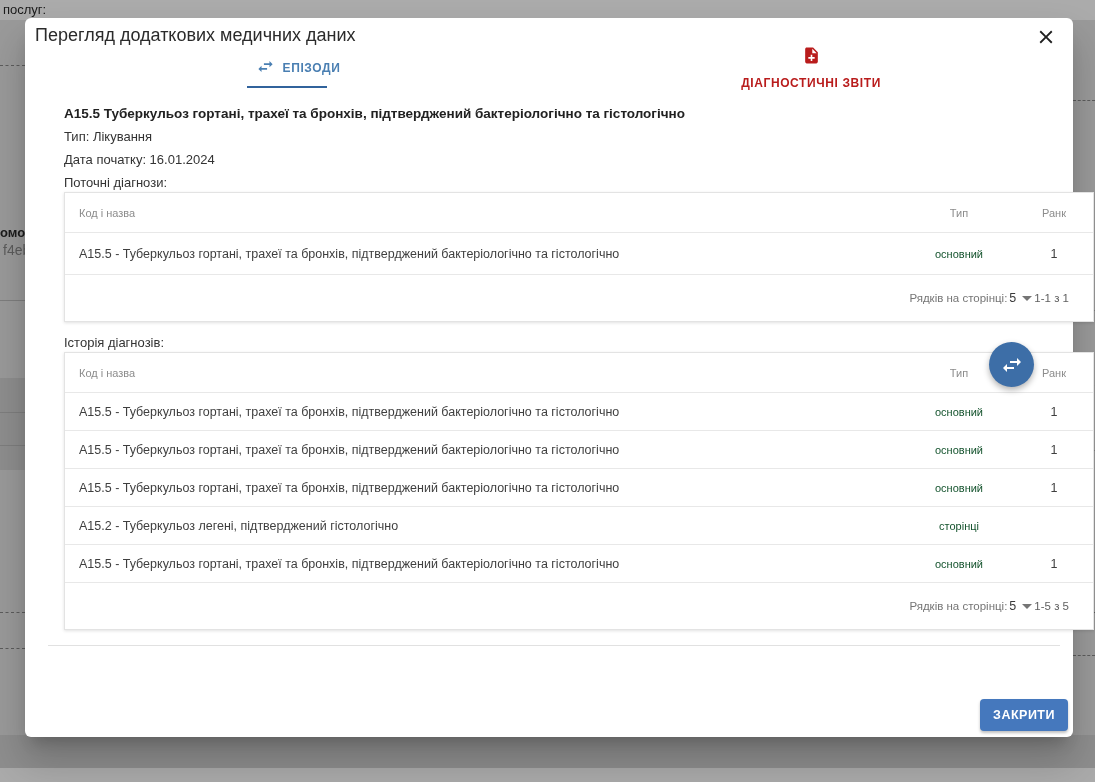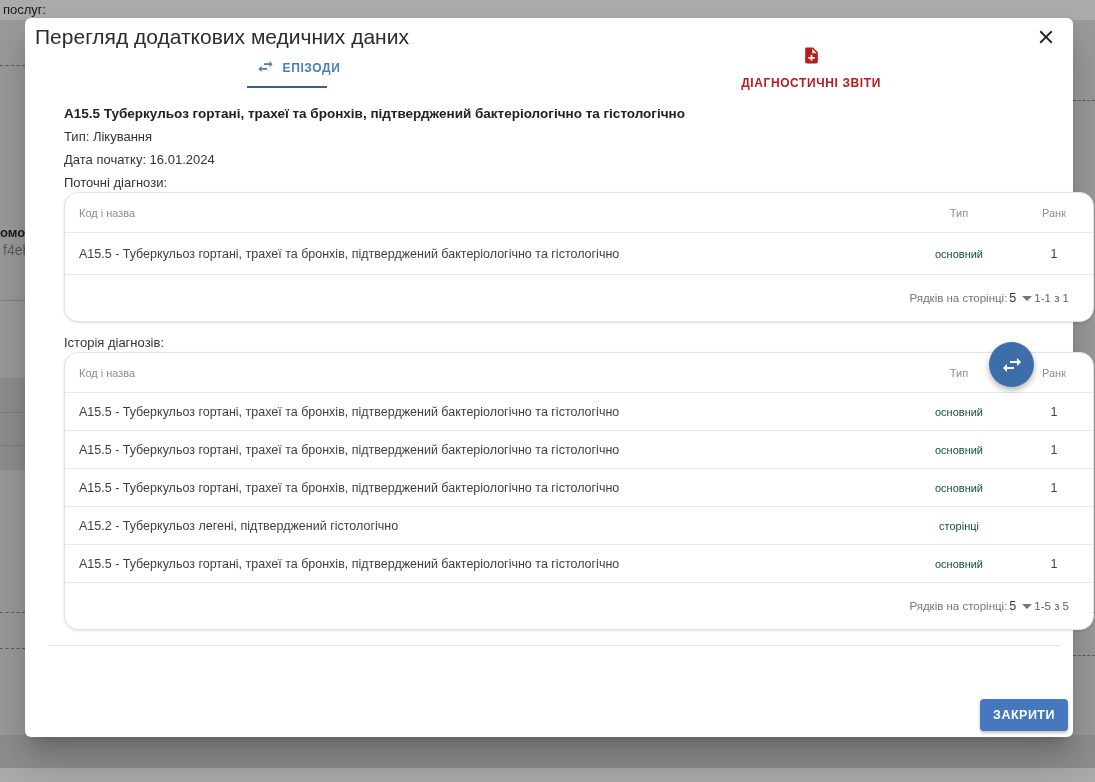--- a/index.html
+++ b/index.html
@@ -14,21 +14,21 @@
   .bg-dash { position:absolute; border-top:1px dashed #8a8a8a; }
   .bg-text { position:absolute; color:#2b2b2b; font-size:13px; white-space:nowrap; }
   .bg-text.small { font-size:14px; color:#8a8a8a; }
   .bg-text.bold { font-weight:bold; }
   .scrim { position:absolute; inset:0; background:rgba(0,0,0,0.33); }
 
   
   .modal { position:absolute; left:25px; top:18px; width:1048px; height:719px;
     background:#fff; border-radius:6px;
     box-shadow:0 11px 15px -7px rgba(0,0,0,.2), 0 24px 38px 3px rgba(0,0,0,.18); }
-  .modal-title { position:absolute; left:10px; top:7px; font-size:21px; color:#2b2b2b; }
+  .modal-title { position:absolute; left:10px; top:7px; font-size:18px; color:#2b2b2b; }
   .close-btn { position:absolute; top:8px; right:14px; width:24px; height:24px;
     color:#1f1f1f; cursor:pointer; }
   .close-btn svg { width:22px; height:22px; }
 
   
   .tabs { position:absolute; left:0; top:30px; width:100%; height:40px; display:flex; }
   .tab { width:50%; height:40px; display:flex; align-items:center; justify-content:center;
     gap:8px; font-size:12px; letter-spacing:.6px; font-weight:bold; cursor:pointer;
     position:relative; }
   .tab.active { color:#4a7fb2;padding-left:22px; }
@@ -36,21 +36,21 @@
     transform:translateX(-50%); width:80px; height:2px; background:#31639c; }
   .tab.disabled { color:#b91c1c; cursor:default;flex-direction:column; }
   .tab svg { width:19px; height:19px; }
 
   
   .content { position:absolute; left:39px; top:88px; width:1030px; }
   .ep-title { font-size:13.5px; font-weight:bold; color:#212121; margin-bottom:8px; }
   .ep-line { font-size:13px; color:#333; margin-bottom:8px; }
   .section-label { font-size:13px; color:#333; margin-bottom:2px; }
 
-  .card { background:#fff; border:1px solid #e3e3e3; border-radius:14px;
+  .card { background:#fff; border:1px solid #e3e3e3; border-radius:0;
     box-shadow:0 1px 3px rgba(0,0,0,.12); margin-bottom:13px; }
   .trow { display:flex; align-items:center; border-bottom:1px solid #e8e8e8; }
   .trow:last-child, .trow.pag { border-bottom:none; }
   .thead { height:40px; }
   .thead .c { font-size:11px; color:#8c8c8c; }
   .tbody-row { height:42px; }
   .hist .tbody-row { height:38px; }
   .c-code { flex:1; padding-left:14px; padding-right:10px; font-size:12.5px; color:#3f3f3f; }
   .c-type { width:112px; text-align:center; font-size:11px; color:#14532d; }
   .c-rank { width:78px; text-align:center; font-size:12.5px; color:#3f3f3f; }

